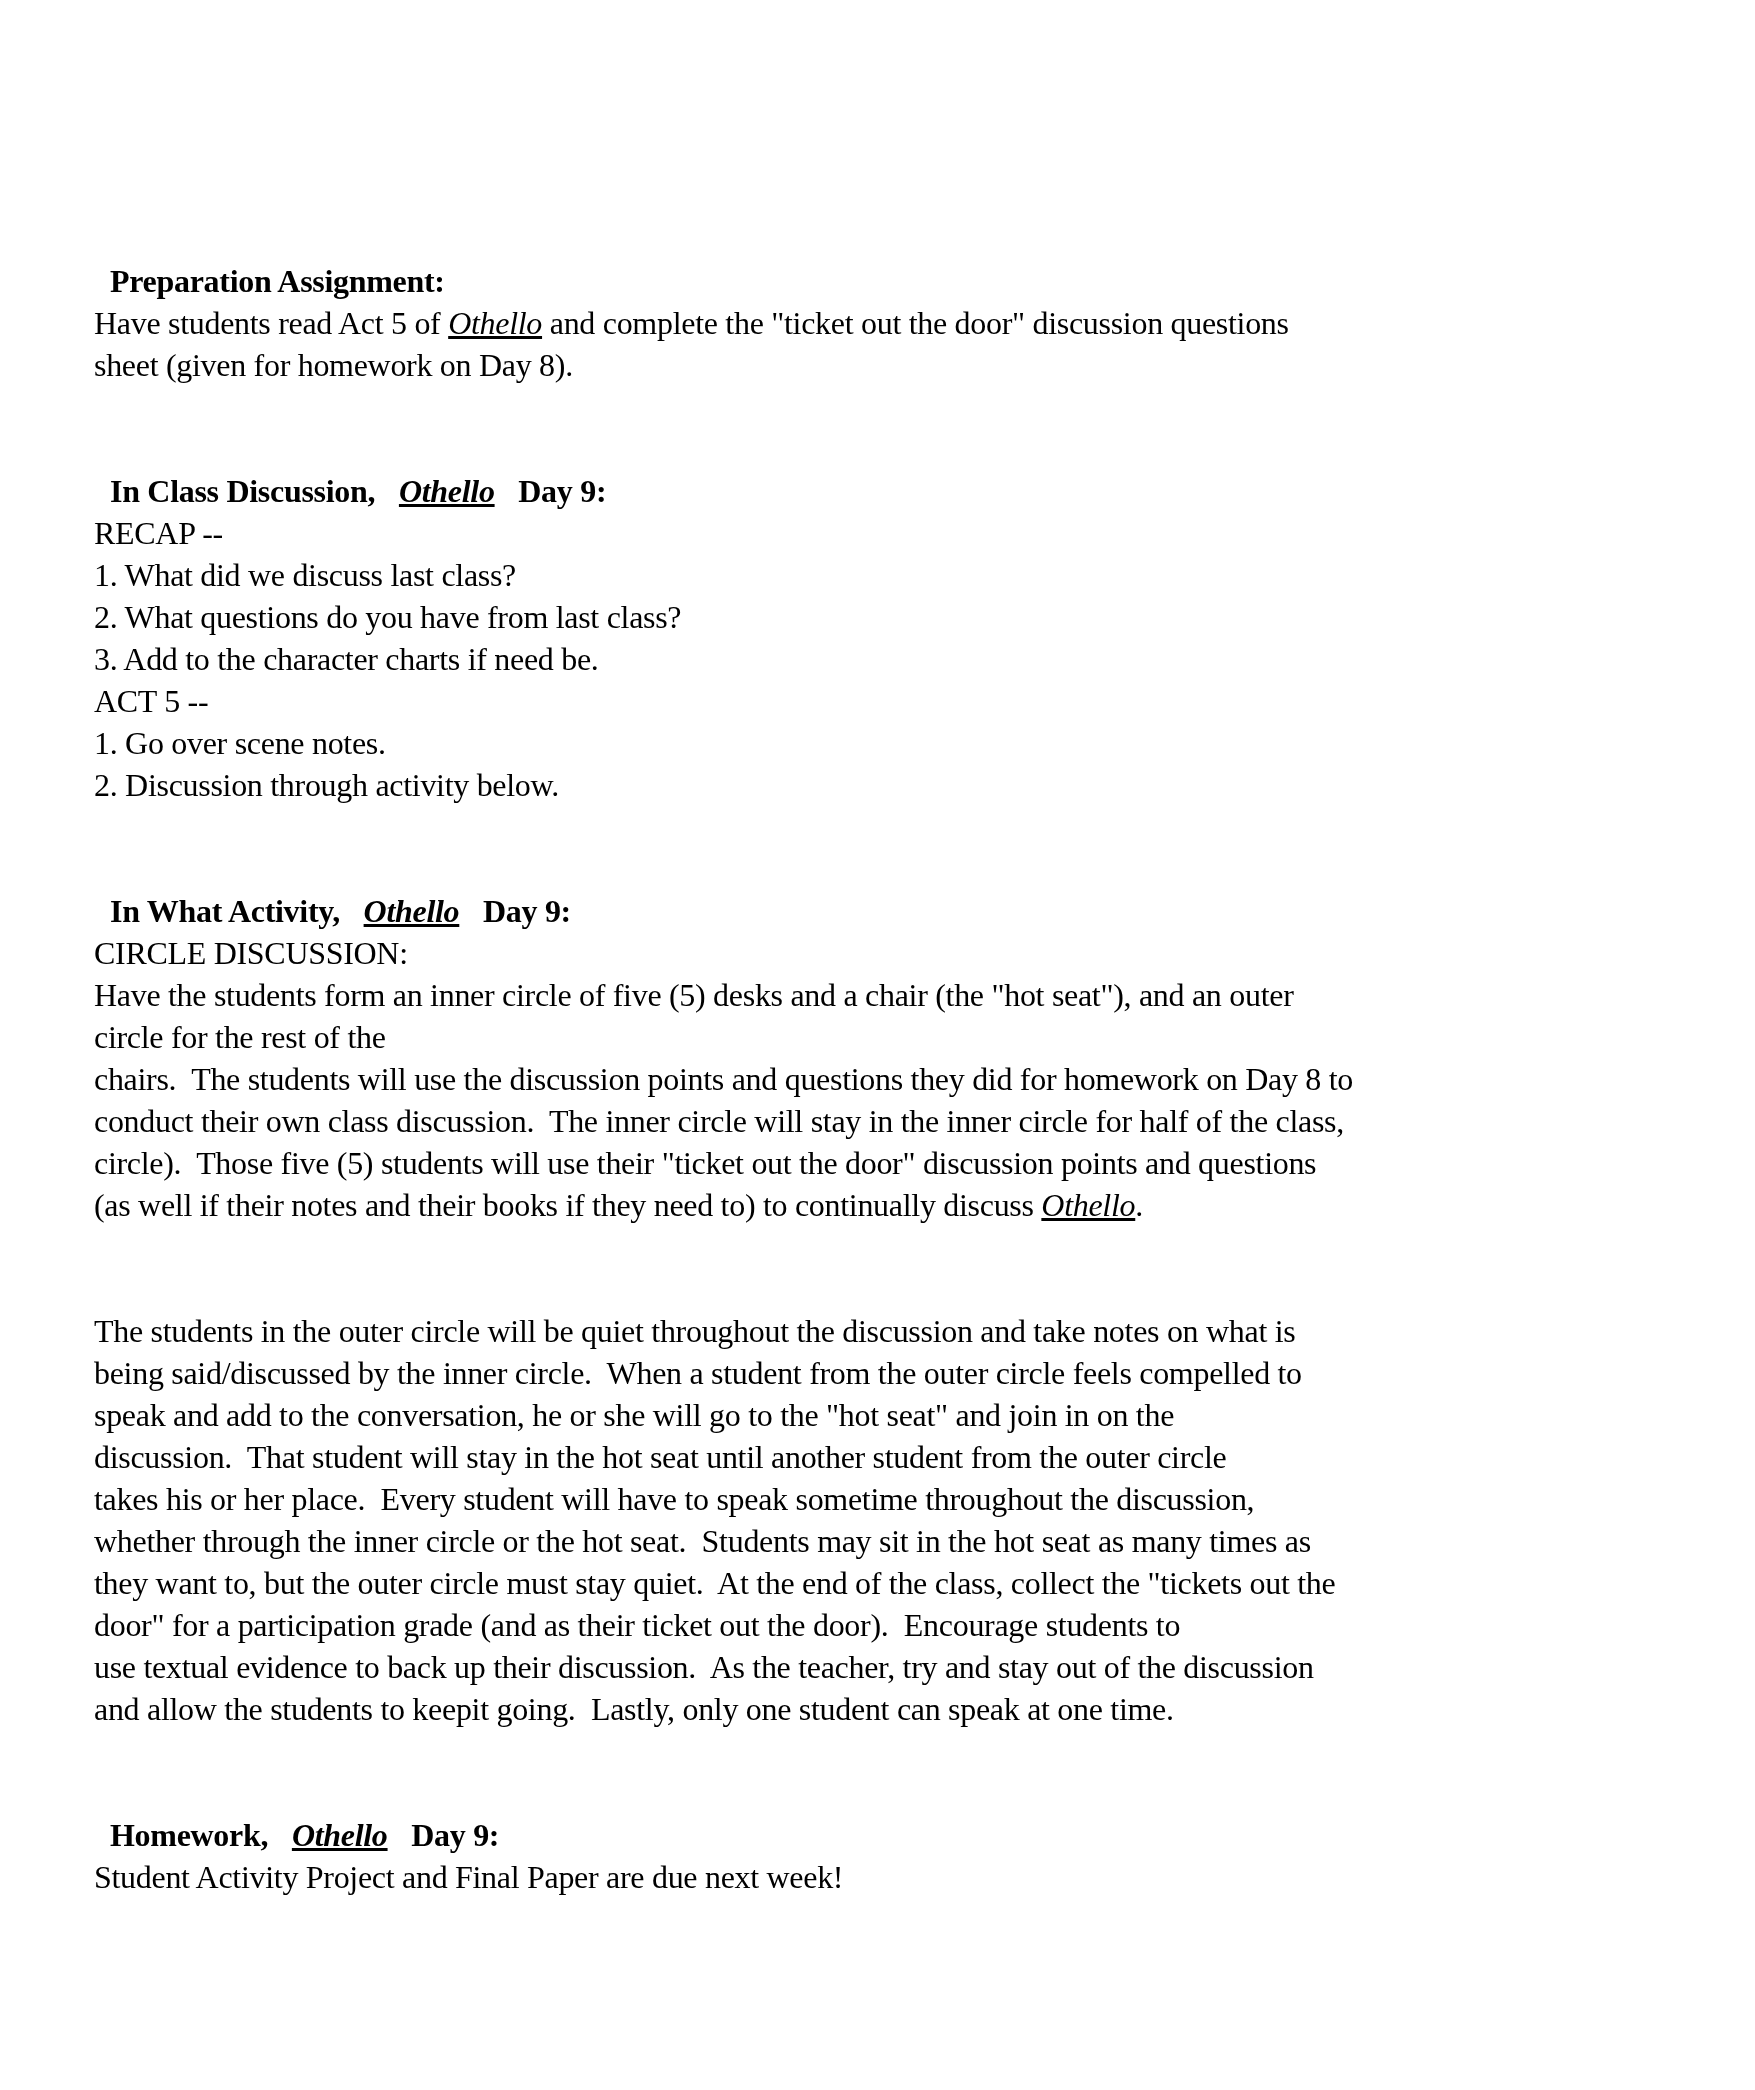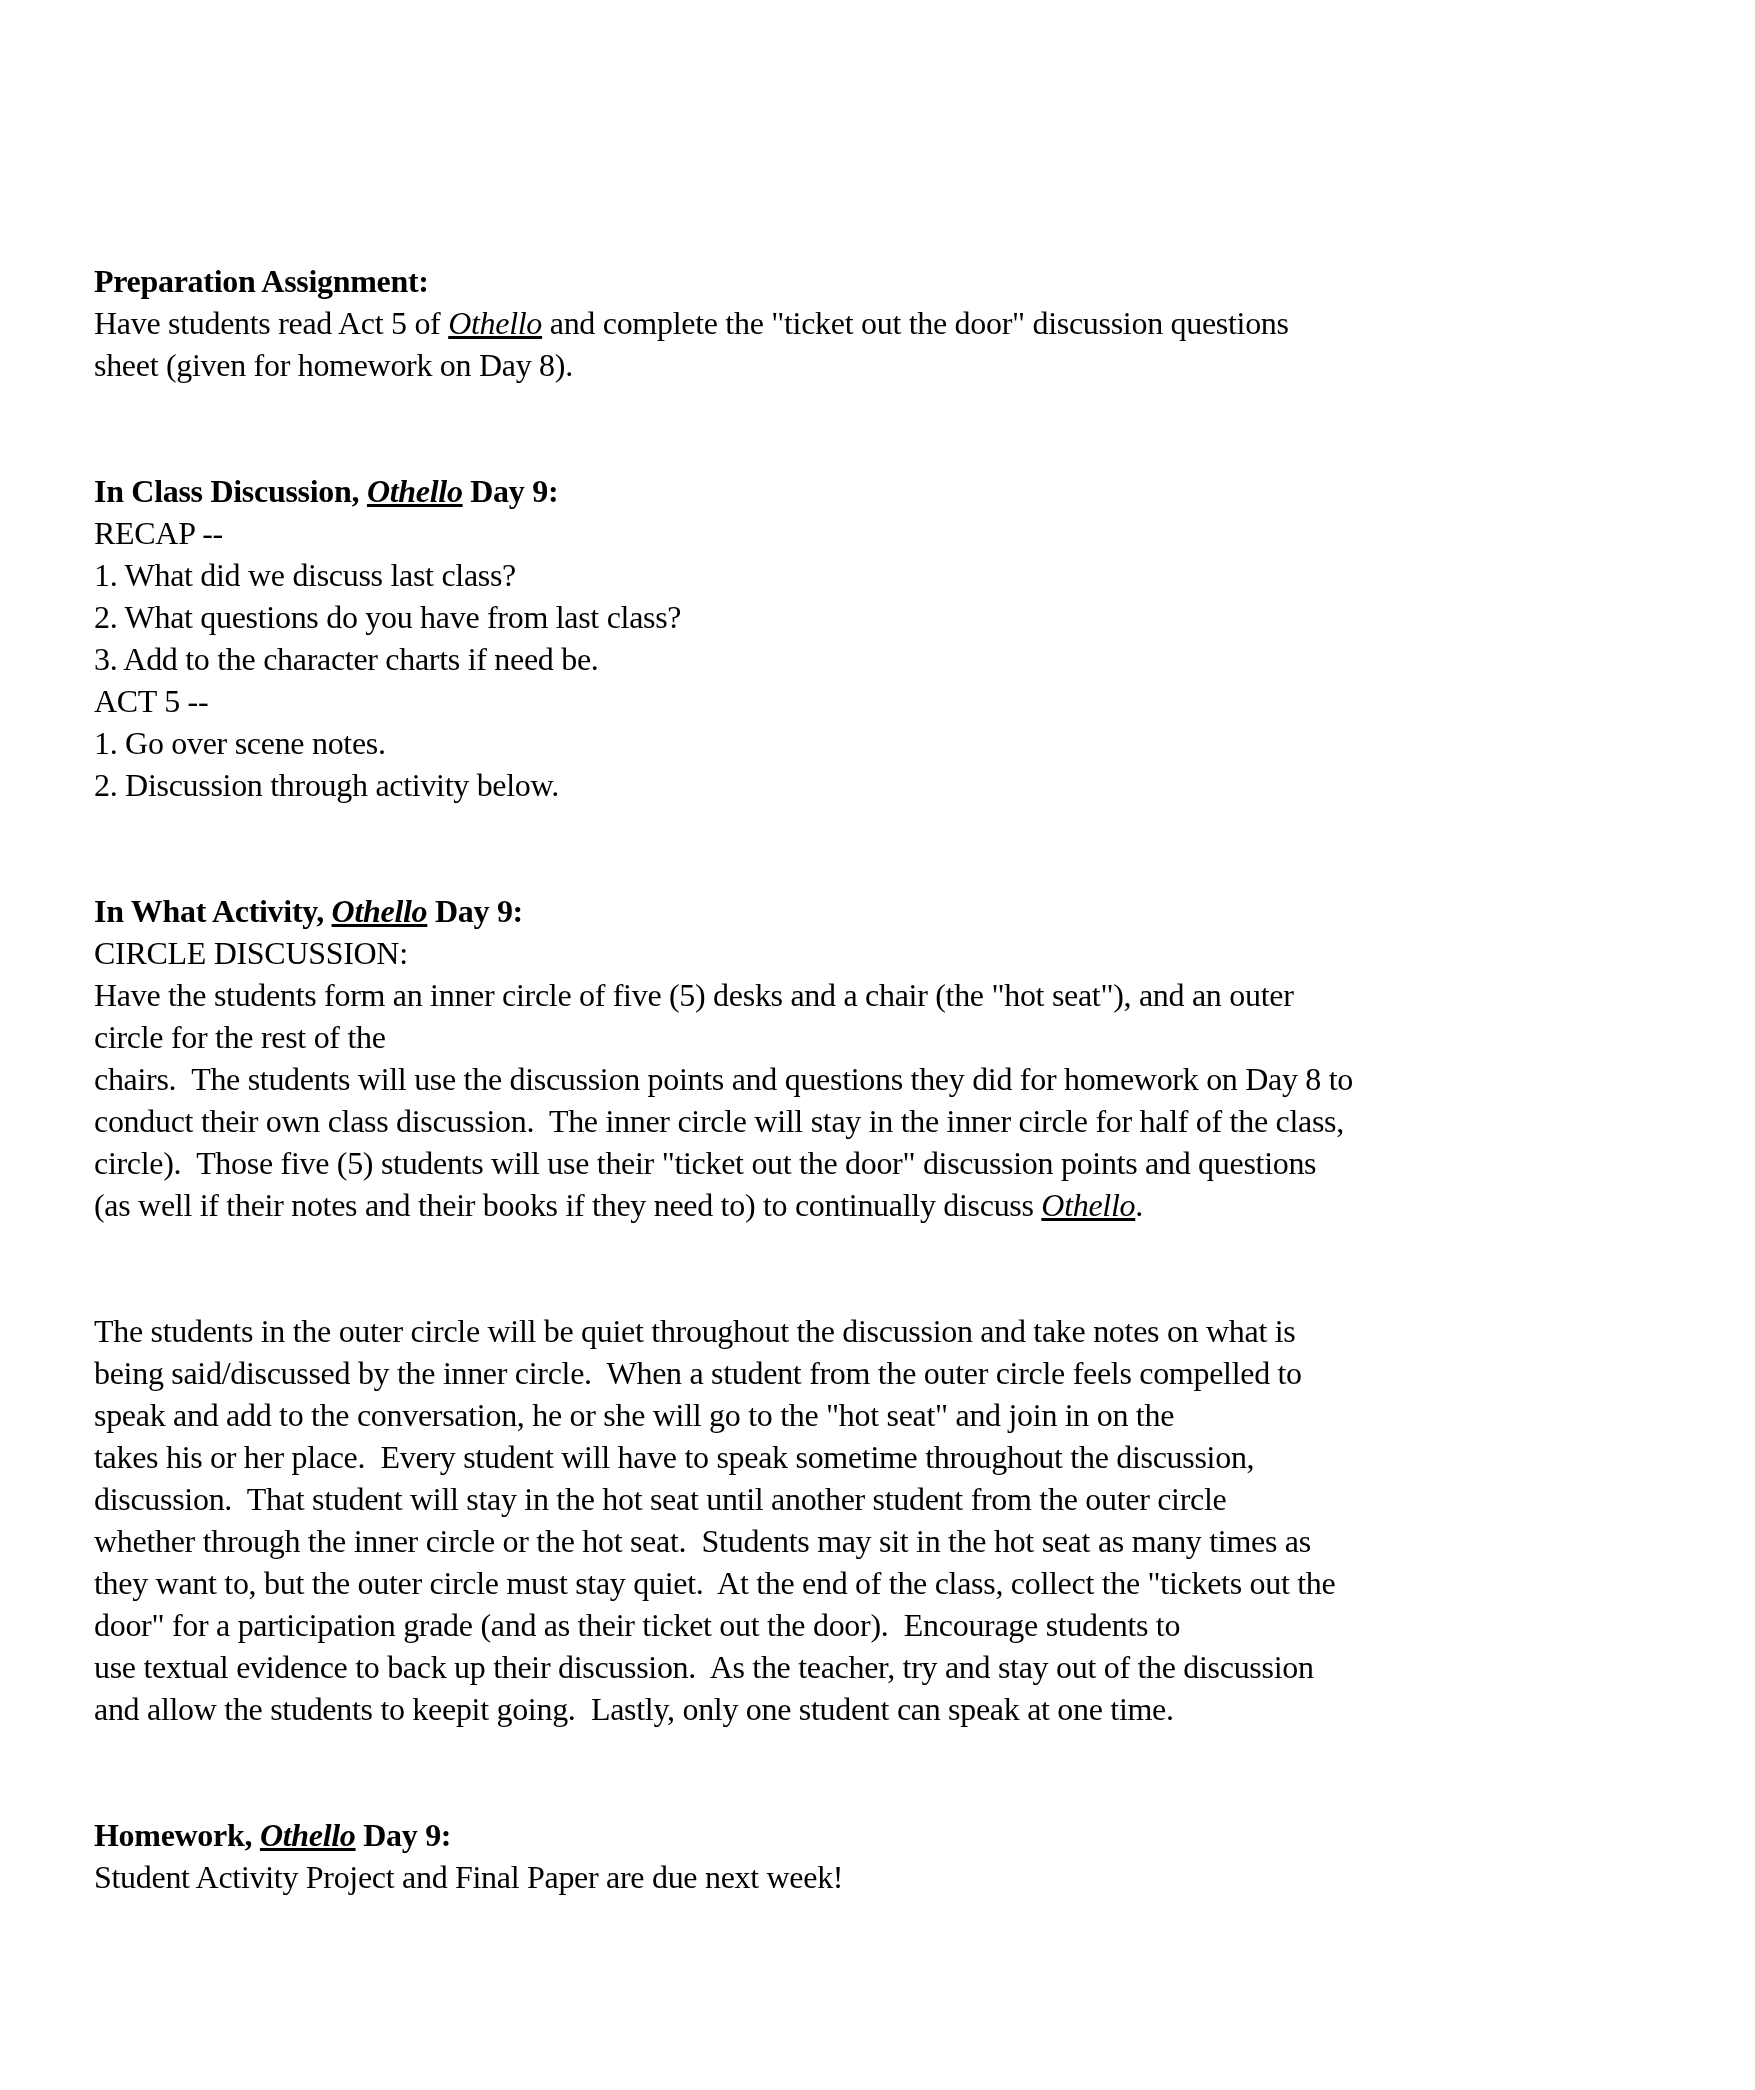--- a/index.html
+++ b/index.html
@@ -21,21 +21,21 @@
   }
   .line {
     margin: 0;
     font-family: "Liberation Serif", "DejaVu Serif", serif;
     font-size: 32px;
     line-height: 42px;
     color: #000000;
     white-space: pre;
     letter-spacing: -0.3px;
   }
-  .line .seg-bold { font-weight: 700; }
+  .line .seg-bold { font-weight: 700; margin-left: 16px; }
   .line .seg-italic { font-style: italic; text-decoration: underline; }
   .spacer {
     height: 42px;
   }
 </style>
 </head>
 <body>
 
 <div class="page">
   <div class="content" id="doc-content">
@@ -60,22 +60,22 @@
       <p class="line"><span>circle for the rest of the</span></p>
       <p class="line"><span>chairs.  The students will use the discussion points and questions they did for homework on Day 8 to</span></p>
       <p class="line"><span>conduct their own class discussion.  The inner circle will stay in the inner circle for half of the class,</span></p>
       <p class="line"><span>circle).  Those five (5) students will use their "ticket out the door" discussion points and questions</span></p>
       <p class="line"><span>(as well if their notes and their books if they need to) to continually discuss </span><span class="seg-italic">Othello</span><span>.</span></p>
       <div class="spacer"></div>
       <div class="spacer"></div>
       <p class="line"><span>The students in the outer circle will be quiet throughout the discussion and take notes on what is</span></p>
       <p class="line"><span>being said/discussed by the inner circle.  When a student from the outer circle feels compelled to</span></p>
       <p class="line"><span>speak and add to the conversation, he or she will go to the "hot seat" and join in on the</span></p>
+      <p class="line"><span>discussion.  That student will stay in the hot seat until another student from the outer circle</span></p>
       <p class="line"><span>takes his or her place.  Every student will have to speak sometime throughout the discussion,</span></p>
-      <p class="line"><span>discussion.  That student will stay in the hot seat until another student from the outer circle</span></p>
       <p class="line"><span>whether through the inner circle or the hot seat.  Students may sit in the hot seat as many times as</span></p>
       <p class="line"><span>they want to, but the outer circle must stay quiet.  At the end of the class, collect the "tickets out the</span></p>
       <p class="line"><span>door" for a participation grade (and as their ticket out the door).  Encourage students to</span></p>
       <p class="line"><span>use textual evidence to back up their discussion.  As the teacher, try and stay out of the discussion</span></p>
       <p class="line"><span>and allow the students to keepit going.  Lastly, only one student can speak at one time.</span></p>
       <div class="spacer"></div>
       <div class="spacer"></div>
       <p class="line"><span class="seg-bold">Homework, </span><span class="seg-bold seg-italic">Othello</span><span class="seg-bold"> Day 9:</span></p>
       <p class="line"><span>Student Activity Project and Final Paper are due next week!</span></p>
     </div>

